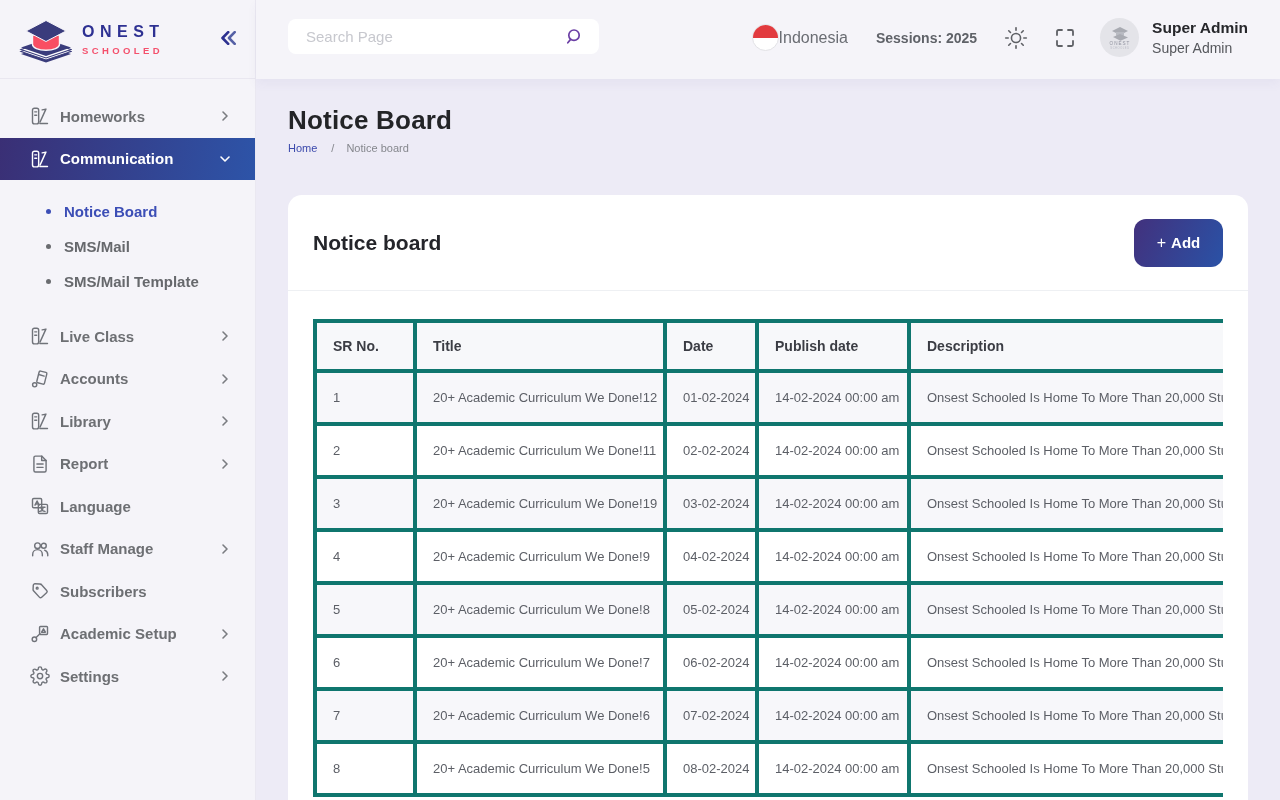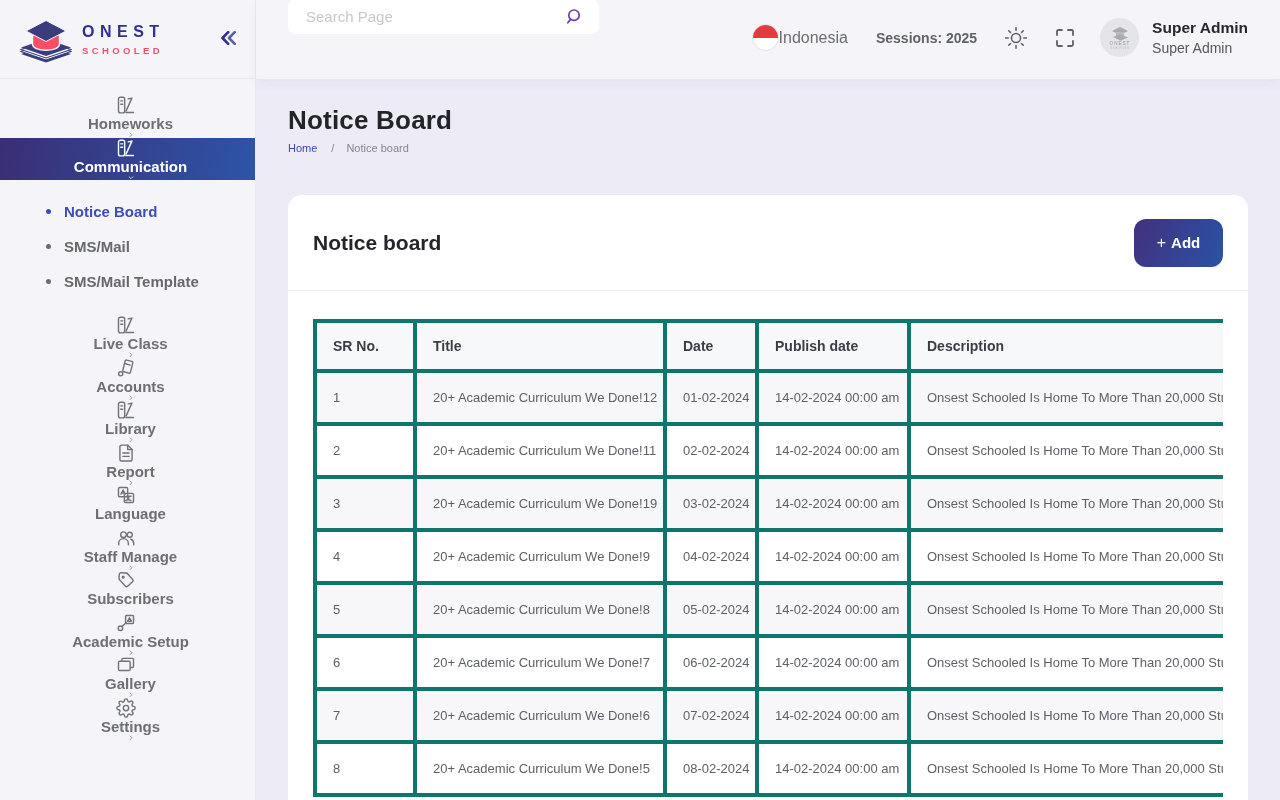--- a/index.html
+++ b/index.html
@@ -6,33 +6,33 @@
 html,body { width:1280px; height:800px; overflow:hidden; font-family:"Liberation Sans", sans-serif; }
 body { display:flex; background:#edebf6; }
 
 .sidebar { width:256px; min-width:256px; height:800px; background:#f5f4f9; border-right:1px solid #eae8f1; }
 .logorow { height:79px; border-bottom:1px solid #e9e7f0; display:flex; align-items:center; padding:0 18px; position:relative; }
 .logotxt { margin-left:10px; }
 .logotxt .on { font-size:16px; font-weight:bold; letter-spacing:5.5px; color:#2e3192; }
 .logotxt .sc { font-size:9.5px; font-weight:bold; letter-spacing:3.4px; color:#f4506c; margin-top:4px; }
 .collapse { position:absolute; right:19px; top:31px; }
 .menu { padding-top:16px; }
-.mitem { height:42.5px; display:flex; align-items:center; padding:0 24px 0 30px; color:#6d6f73; font-size:15px; font-weight:bold; cursor:pointer;flex-direction:column; }
+.mitem { height:42.5px; display:flex; align-items:center; padding:0 24px 0 30px; color:#6d6f73; font-size:15px; font-weight:bold; cursor:pointer; }
 .mitem .mic { width:20px; height:20px; margin-right:10px; flex:0 0 20px; }
 .mitem .mlabel { flex:1; }
 .mitem.active { background:linear-gradient(100deg,#3a2f75 0%, #2d54a8 100%); color:#fff; }
 .chev { width:12px; height:12px; }
 .submenu { padding:14px 0 16px 0; }
 .sitem { height:35px; display:flex; align-items:center; padding-left:46px; font-size:15px; font-weight:bold; color:#66686c; }
 .sitem .dot { width:5px; height:5px; border-radius:50%; background:#6a6c70; margin-right:13px; }
 .sitem.active { color:#3c4eb6; }
 .sitem.active .dot { background:#3c4eb6; }
 
 .main { flex:1; display:flex; flex-direction:column; }
-.topbar { height:79px; flex:0 0 79px; background:#f5f4f9; display:flex; padding:0 32px 4px 32px; box-shadow:0 5px 10px rgba(80,70,140,0.05); position:relative; z-index:2; }
+.topbar { height:79px; flex:0 0 79px; background:#f5f4f9; display:flex; align-items:center; padding:0 32px 4px 32px; box-shadow:0 5px 10px rgba(80,70,140,0.05); position:relative; z-index:2; }
 .search { width:311px; height:35px; background:#fff; border-radius:8px; display:flex; align-items:center; padding:0 14px 0 18px; position:relative; top:-1px; }
 .search .ph { color:#c7c8ce; font-size:15px; flex:1; }
 .tb-right { margin-left:auto; display:flex; align-items:center; }
 .flag { width:27px; height:27px; border-radius:50%; overflow:hidden; border:1px solid #e2e2e6; background:#fff; position:relative; }
 .flag:before { content:""; position:absolute; left:0; top:0; right:0; height:50%; background:#e23b3f; }
 .country { font-size:16px; color:#6a6d73; }
 .sessions { font-size:14px; font-weight:bold; color:#5f6268; margin-left:28px; }
 .hicon { margin-left:26px; }
 .fsic { margin-left:24px; } .avatar { width:39px; height:39px; border-radius:50%; background:#e4e4e9; margin-left:23px; display:flex; align-items:center; justify-content:center; }
 .uinfo { margin-left:13px; }
@@ -197,30 +197,20 @@
           <path d="M16.2 5.8 l2.3 4 h-4.6 z"></path>
           <line x1="7.3" y1="16.2" x2="12" y2="11.6"></line>
         </svg>
         <span class="mlabel">Academic Setup</span>
         <svg class="chev" viewBox="0 0 12 12" fill="none" stroke="#7a7c81" stroke-width="1.6" stroke-linecap="round" stroke-linejoin="round">
           <path d="M4 2 l4 4 -4 4"></path>
         </svg>
       </div>
     <div class="mitem">
         <svg class="mic" viewBox="0 0 24 24" fill="none" stroke="#70737a" stroke-width="1.7" stroke-linecap="round" stroke-linejoin="round">
-          <path d="M7 7 V5.5 a1.5 1.5 0 0 1 1.5-1.5 h11 a1.5 1.5 0 0 1 1.5 1.5 v8 a1.5 1.5 0 0 1 -1.5 1.5 H18"></path>
-          <rect x="3" y="7.5" width="14" height="11" rx="1.5"></rect>
-        </svg>
-        <span class="mlabel">Gallery</span>
-        <svg class="chev" viewBox="0 0 12 12" fill="none" stroke="#7a7c81" stroke-width="1.6" stroke-linecap="round" stroke-linejoin="round">
-          <path d="M4 2 l4 4 -4 4"></path>
-        </svg>
-      </div>
-    <div class="mitem">
-        <svg class="mic" viewBox="0 0 24 24" fill="none" stroke="#70737a" stroke-width="1.7" stroke-linecap="round" stroke-linejoin="round">
           <circle cx="12" cy="12" r="3.2"></circle>
           <path d="M19.4 15a1.65 1.65 0 0 0 .33 1.82l.06.06a2 2 0 0 1 0 2.83 2 2 0 0 1-2.83 0l-.06-.06a1.65 1.65 0 0 0-1.82-.33 1.65 1.65 0 0 0-1 1.51V21a2 2 0 0 1-2 2 2 2 0 0 1-2-2v-.09A1.65 1.65 0 0 0 9 19.4a1.65 1.65 0 0 0-1.82.33l-.06.06a2 2 0 0 1-2.83 0 2 2 0 0 1 0-2.83l.06-.06a1.65 1.65 0 0 0 .33-1.82 1.65 1.65 0 0 0-1.51-1H3a2 2 0 0 1-2-2 2 2 0 0 1 2-2h.09A1.65 1.65 0 0 0 4.6 9a1.65 1.65 0 0 0-.33-1.82l-.06-.06a2 2 0 0 1 0-2.83 2 2 0 0 1 2.83 0l.06.06a1.65 1.65 0 0 0 1.82.33H9a1.65 1.65 0 0 0 1-1.51V3a2 2 0 0 1 2-2 2 2 0 0 1 2 2v.09a1.65 1.65 0 0 0 1 1.51 1.65 1.65 0 0 0 1.82-.33l.06-.06a2 2 0 0 1 2.83 0 2 2 0 0 1 0 2.83l-.06.06a1.65 1.65 0 0 0-.33 1.82V9a1.65 1.65 0 0 0 1.51 1H21a2 2 0 0 1 2 2 2 2 0 0 1-2 2h-.09a1.65 1.65 0 0 0-1.51 1z"></path>
         </svg>
         <span class="mlabel">Settings</span>
         <svg class="chev" viewBox="0 0 12 12" fill="none" stroke="#7a7c81" stroke-width="1.6" stroke-linecap="round" stroke-linejoin="round">
           <path d="M4 2 l4 4 -4 4"></path>
         </svg>
       </div>
   </div>
 </div>

